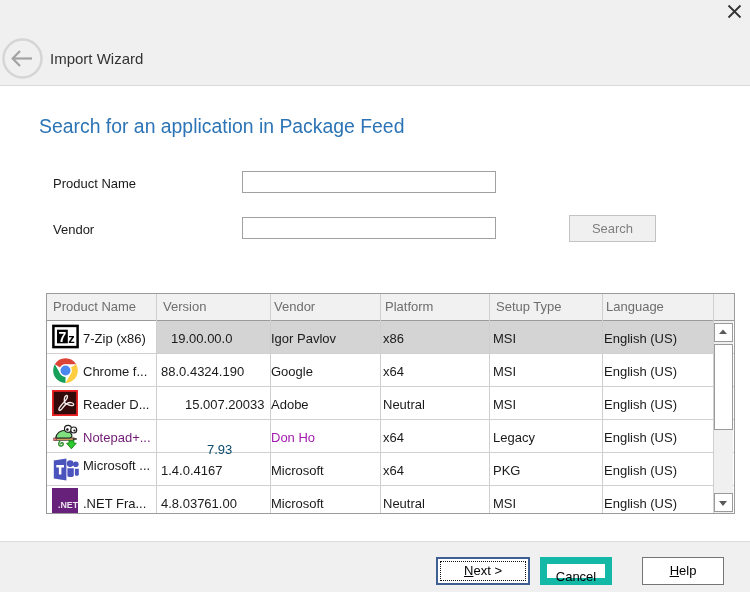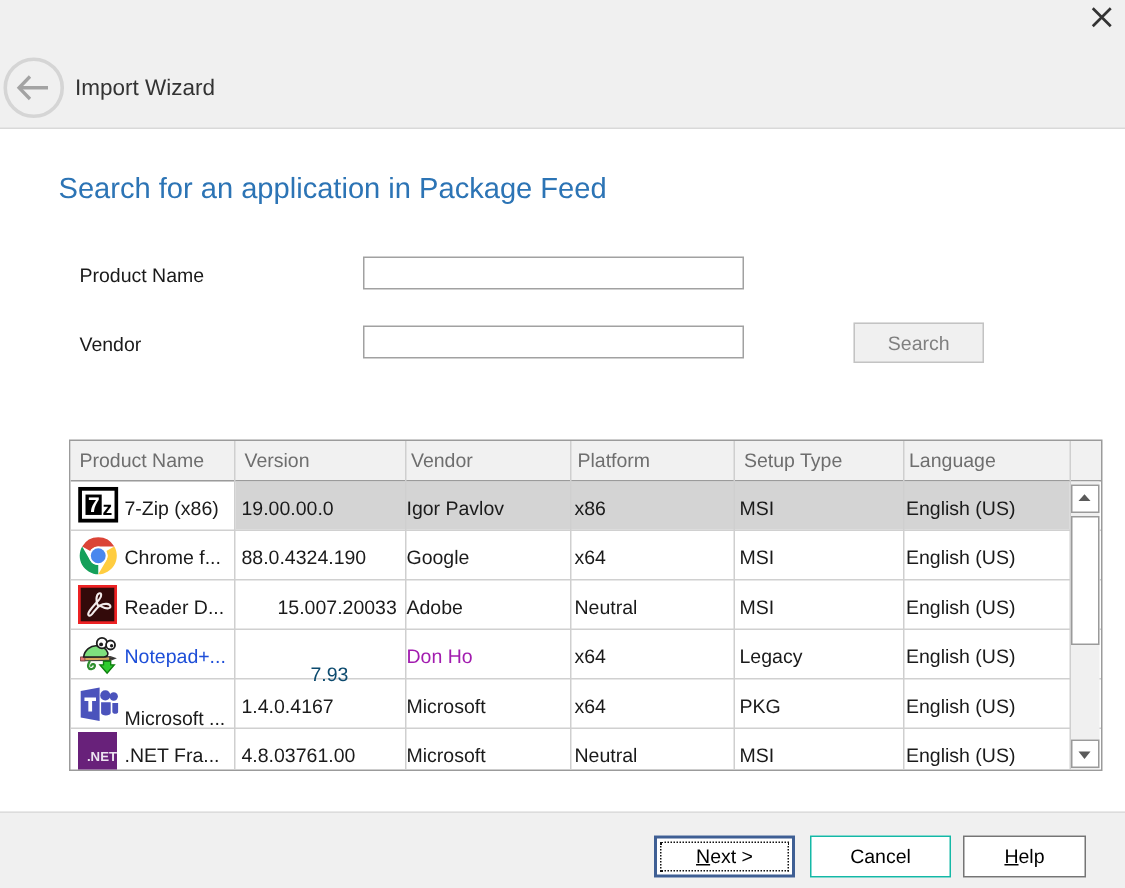--- a/index.html
+++ b/index.html
@@ -53,48 +53,48 @@
     <div class="abs" style="left:0;top:191px;width:687px;height:1px;background:#d0d0d0;"></div>
 
     <div class="abs" style="left:109px;top:0;width:1px;height:219px;background:#cfcfcf;"></div>
     <div class="abs" style="left:223px;top:0;width:1px;height:219px;background:#cfcfcf;"></div>
     <div class="abs" style="left:333px;top:0;width:1px;height:219px;background:#cfcfcf;"></div>
     <div class="abs" style="left:442px;top:0;width:1px;height:219px;background:#cfcfcf;"></div>
     <div class="abs" style="left:555px;top:0;width:1px;height:219px;background:#cfcfcf;"></div>
     <div class="abs" style="left:666px;top:0;width:1px;height:219px;background:#cfcfcf;"></div>
 
     <div class="abs" style="left:36px;top:37px;font-size:13px;color:#1a1a1a;">7-Zip (x86)</div>
-    <div class="abs" style="left:114px;top:37px;font-size:13px;color:#1a1a1a;">19.00.00.0</div>
+    <div class="abs" style="left:124px;top:37px;font-size:13px;color:#1a1a1a;">19.00.00.0</div>
     <div class="abs" style="left:224px;top:37px;font-size:13px;color:#1a1a1a;">Igor Pavlov</div>
     <div class="abs" style="left:336px;top:37px;font-size:13px;color:#1a1a1a;">x86</div>
     <div class="abs" style="left:446px;top:37px;font-size:13px;color:#1a1a1a;">MSI</div>
     <div class="abs" style="left:557px;top:37px;font-size:13px;color:#1a1a1a;">English (US)</div>
 
     <div class="abs" style="left:36px;top:70px;font-size:13px;color:#1a1a1a;">Chrome f...</div>
     <div class="abs" style="left:114px;top:70px;font-size:13px;color:#1a1a1a;">88.0.4324.190</div>
     <div class="abs" style="left:224px;top:70px;font-size:13px;color:#1a1a1a;">Google</div>
     <div class="abs" style="left:336px;top:70px;font-size:13px;color:#1a1a1a;">x64</div>
     <div class="abs" style="left:446px;top:70px;font-size:13px;color:#1a1a1a;">MSI</div>
     <div class="abs" style="left:557px;top:70px;font-size:13px;color:#1a1a1a;">English (US)</div>
 
     <div class="abs" style="left:36px;top:103px;font-size:13px;color:#1a1a1a;">Reader D...</div>
     <div class="abs" style="left:114px;top:103px;font-size:13px;color:#1a1a1a;margin-left:24px;">15.007.20033</div>
     <div class="abs" style="left:224px;top:103px;font-size:13px;color:#1a1a1a;">Adobe</div>
     <div class="abs" style="left:336px;top:103px;font-size:13px;color:#1a1a1a;">Neutral</div>
     <div class="abs" style="left:446px;top:103px;font-size:13px;color:#1a1a1a;">MSI</div>
     <div class="abs" style="left:557px;top:103px;font-size:13px;color:#1a1a1a;">English (US)</div>
 
-    <div class="abs" style="left:36px;top:136px;font-size:13px;color:#1d4ed8;">Notepad+...</div>
+    <div class="abs" style="left:36px;top:136px;font-size:13px;color:#701a75;">Notepad+...</div>
     <div class="abs" style="left:114px;top:148px;font-size:13px;color:#0c4a6e;margin-left:46px;">7.93</div>
     <div class="abs" style="left:224px;top:136px;font-size:13px;color:#a21caf;">Don Ho</div>
     <div class="abs" style="left:336px;top:136px;font-size:13px;color:#1a1a1a;">x64</div>
     <div class="abs" style="left:446px;top:136px;font-size:13px;color:#1a1a1a;">Legacy</div>
     <div class="abs" style="left:557px;top:136px;font-size:13px;color:#1a1a1a;">English (US)</div>
 
-    <div class="abs" style="left:36px;top:177px;font-size:13px;color:#1a1a1a;">Microsoft ...</div>
+    <div class="abs" style="left:36px;top:164px;font-size:13px;color:#1a1a1a;">Microsoft ...</div>
     <div class="abs" style="left:114px;top:169px;font-size:13px;color:#1a1a1a;">1.4.0.4167</div>
     <div class="abs" style="left:224px;top:169px;font-size:13px;color:#1a1a1a;">Microsoft</div>
     <div class="abs" style="left:336px;top:169px;font-size:13px;color:#1a1a1a;">x64</div>
     <div class="abs" style="left:446px;top:169px;font-size:13px;color:#1a1a1a;">PKG</div>
     <div class="abs" style="left:557px;top:169px;font-size:13px;color:#1a1a1a;">English (US)</div>
 
     <div class="abs" style="left:36px;top:202px;font-size:13px;color:#1a1a1a;">.NET Fra...</div>
     <div class="abs" style="left:114px;top:202px;font-size:13px;color:#1a1a1a;">4.8.03761.00</div>
     <div class="abs" style="left:224px;top:202px;font-size:13px;color:#1a1a1a;">Microsoft</div>
     <div class="abs" style="left:336px;top:202px;font-size:13px;color:#1a1a1a;">Neutral</div>
@@ -157,16 +157,16 @@
     <div class="abs" style="left:667px;top:50px;width:19px;height:86px;background:#ffffff;border:1px solid #9a9a9a;"></div>
     <div class="abs" style="left:667px;top:199px;width:19px;height:19px;background:#ffffff;border:1px solid #9a9a9a;"></div>
     <svg class="abs" style="left:667px;top:199px;" width="19" height="19">
         <path d="M5 8 L13 8 L9 13 Z" fill="#5a5a5a"></path>
       </svg>
   </div>
 
   <div class="abs" style="left:0;top:541px;width:750px;height:51px;background:#f0f0f0;border-top:1px solid #dcdcdc;"></div>
 
   <div class="abs" style="left:436px;top:557px;width:94px;height:28px;background:#ffffff;border:2px solid #3f5f94;font-size:13px;color:#000;text-align:center;line-height:24px;"><div class="abs" style="left:2px;top:2px;width:86px;height:20px;border:1px dotted #111;"></div><u>N</u>ext &gt;</div>
-  <div class="abs" style="left:540px;top:557px;width:94px;height:28px;background:#ffffff;border:1px solid #14b8a6;font-size:13px;color:#000;text-align:center;line-height:26px;">Cancel</div>
+  <div class="abs" style="left:540px;top:557px;width:72px;height:28px;background:#ffffff;border:7px solid #14b8a6;font-size:13px;color:#000;text-align:center;line-height:26px;">Cancel</div>
   <div class="abs" style="left:642px;top:557px;width:82px;height:28px;background:#ffffff;border:1px solid #757575;font-size:13px;color:#000;text-align:center;line-height:26px;"><u>H</u>elp</div>
 
 </div>
 
 </body></html>

